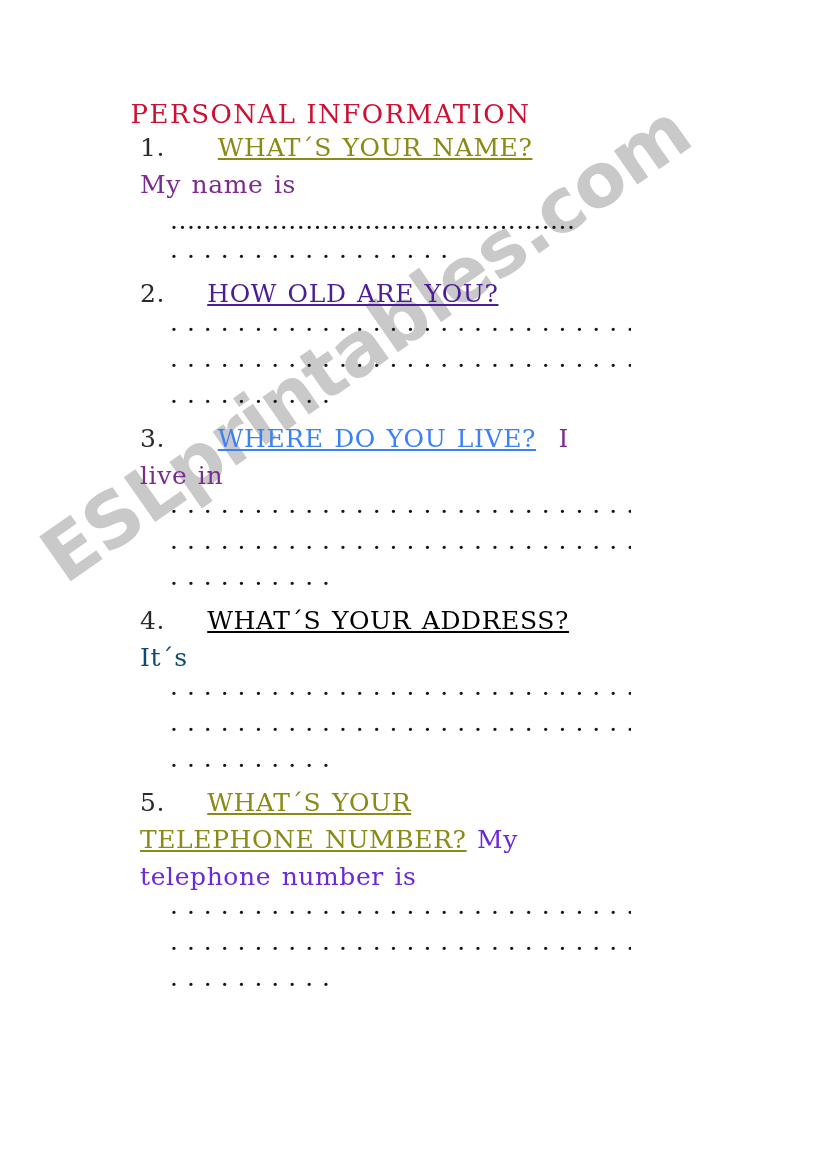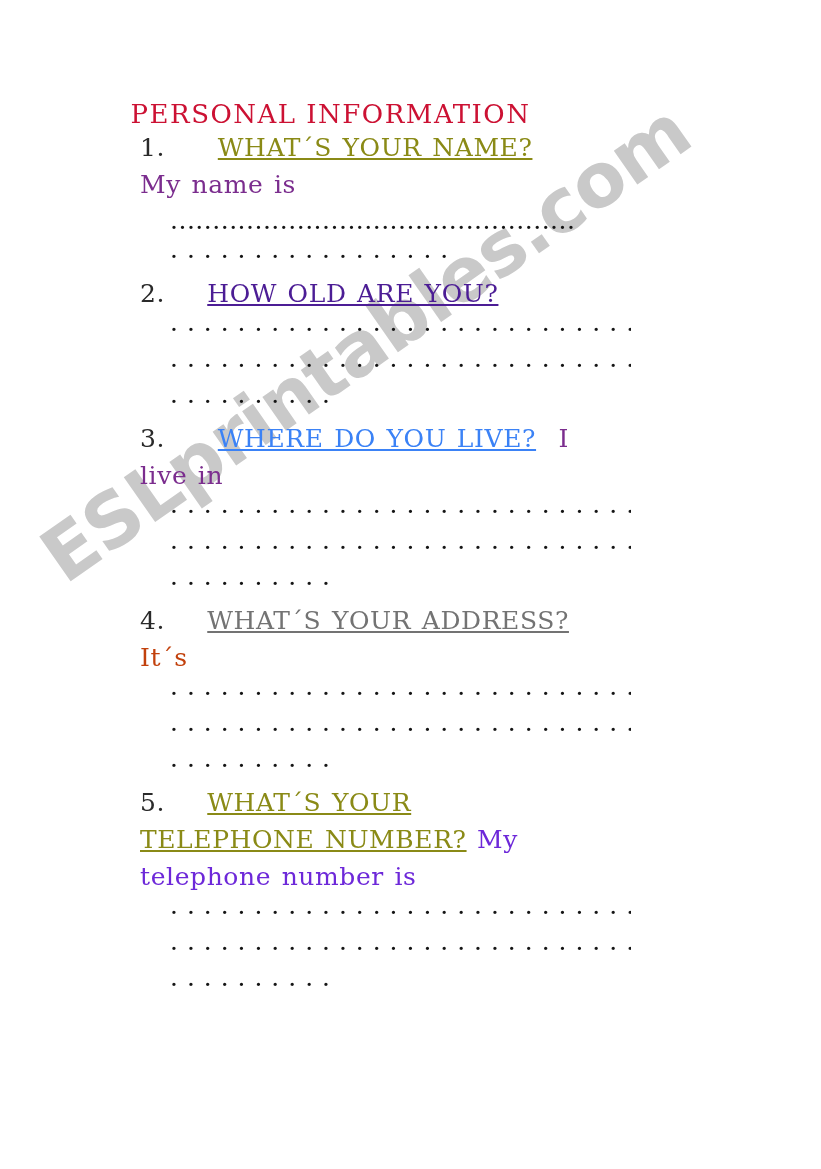--- a/index.html
+++ b/index.html
@@ -152,22 +152,22 @@
         <div class="dotline" style="color: rgb(20, 20, 20);">· · · · · · · · · · · · · · · · · · · · · · · · · · · ·</div>
         <div class="dotline" style="color: rgb(20, 20, 20);">· · · · · · · · · · · · · · · · · · · · · · · · · · · ·</div>
         <div class="dotline" style="color: rgb(20, 20, 20);">· · · · · · · · · ·</div>
       </div>
     </div>
 
     <div class="qblock">
       <div class="qline hang">
         <span class="qnum" style="color: rgb(42, 42, 42);">4.</span>
         <span>&nbsp;&nbsp;</span>
-        <span class="qtext" style="color: #737373; text-align: right;">WHAT´S YOUR ADDRESS?</span>
-        <span class="atext" style="color: #c2410c;">It´s</span>
+        <span class="qtext" style="color: #000000; text-align: right;">WHAT´S YOUR ADDRESS?</span>
+        <span class="atext" style="color: #0c4a6e;">It´s</span>
       </div>
       <div class="dots-group">
         <div class="dotline" style="color: rgb(20, 20, 20);">· · · · · · · · · · · · · · · · · · · · · · · · · · · ·</div>
         <div class="dotline" style="color: rgb(20, 20, 20);">· · · · · · · · · · · · · · · · · · · · · · · · · · · ·</div>
         <div class="dotline" style="color: rgb(20, 20, 20);">· · · · · · · · · ·</div>
       </div>
     </div>
 
     <div class="qblock">
       <div class="qline hang">

